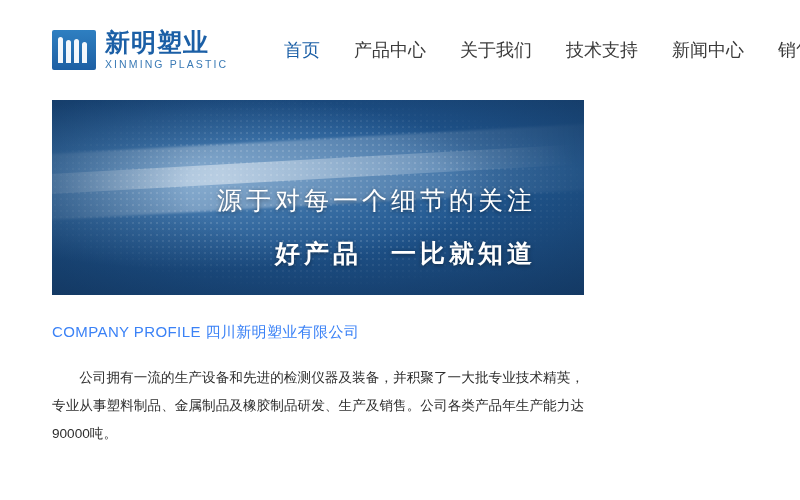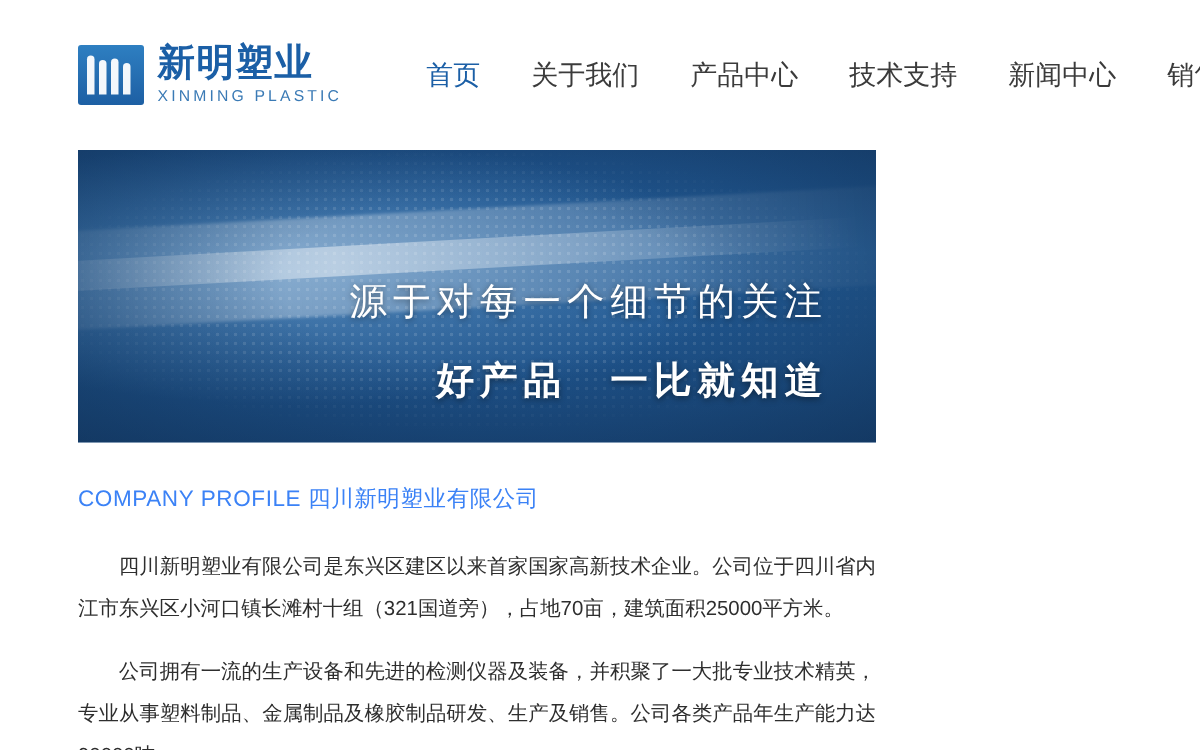--- a/index.html
+++ b/index.html
@@ -133,21 +133,21 @@
     transform: rotate(-3.2deg);
     filter: blur(0.5px);
   }
   .banner .vignette {
     position: absolute;
     inset: 0;
     background: radial-gradient(ellipse at 50% 45%, rgba(0,0,0,0) 35%, rgba(10,35,65,.45) 100%);
   }
   .banner-text {
     position: absolute;
-    right: 32px;
+    right: 48px;
     top: 84px;
     text-align: right;
     color: #ffffff;
   }
   .banner-line1 {
     font-size: 25px;
     letter-spacing: 4px;
     text-shadow: 0 1px 4px rgba(0,0,0,.45);
     white-space: nowrap;
   }
@@ -195,22 +195,22 @@
           </div>
       </div>
       <div class="logo-text">
         <span class="logo-cn">新明塑业</span>
         <span class="logo-en">XINMING PLASTIC</span>
       </div>
     </div>
 
     <nav class="nav">
       <a href="#" class="active">首页</a>
+      <a href="#">产品中心</a>
       <a href="#">关于我们</a>
-      <a href="#">产品中心</a>
       <a href="#">技术支持</a>
       <a href="#">新闻中心</a>
       <a href="#">销售网络</a>
       <a href="#">人才招聘</a>
 
     </nav>
   </div>
 
   <div class="banner">
     <div class="map"></div>
@@ -218,17 +218,16 @@
     <div class="glow2"></div>
     <div class="vignette"></div>
     <div class="banner-text">
       <div class="banner-line1">源于对每一个细节的关注</div>
       <div class="banner-line2">好产品　一比就知道</div>
     </div>
   </div>
 
   <div class="content">
     <div class="section-title">COMPANY PROFILE 四川新明塑业有限公司</div>
-    <p class="para">四川新明塑业有限公司是东兴区建区以来首家国家高新技术企业。公司位于四川省内江市东兴区小河口镇长滩村十组（321国道旁），占地70亩，建筑面积25000平方米。</p>
     <p class="para">公司拥有一流的生产设备和先进的检测仪器及装备，并积聚了一大批专业技术精英，专业从事塑料制品、金属制品及橡胶制品研发、生产及销售。公司各类产品年生产能力达90000吨。</p>
   </div>
 
 </div>
 
 </body></html>

